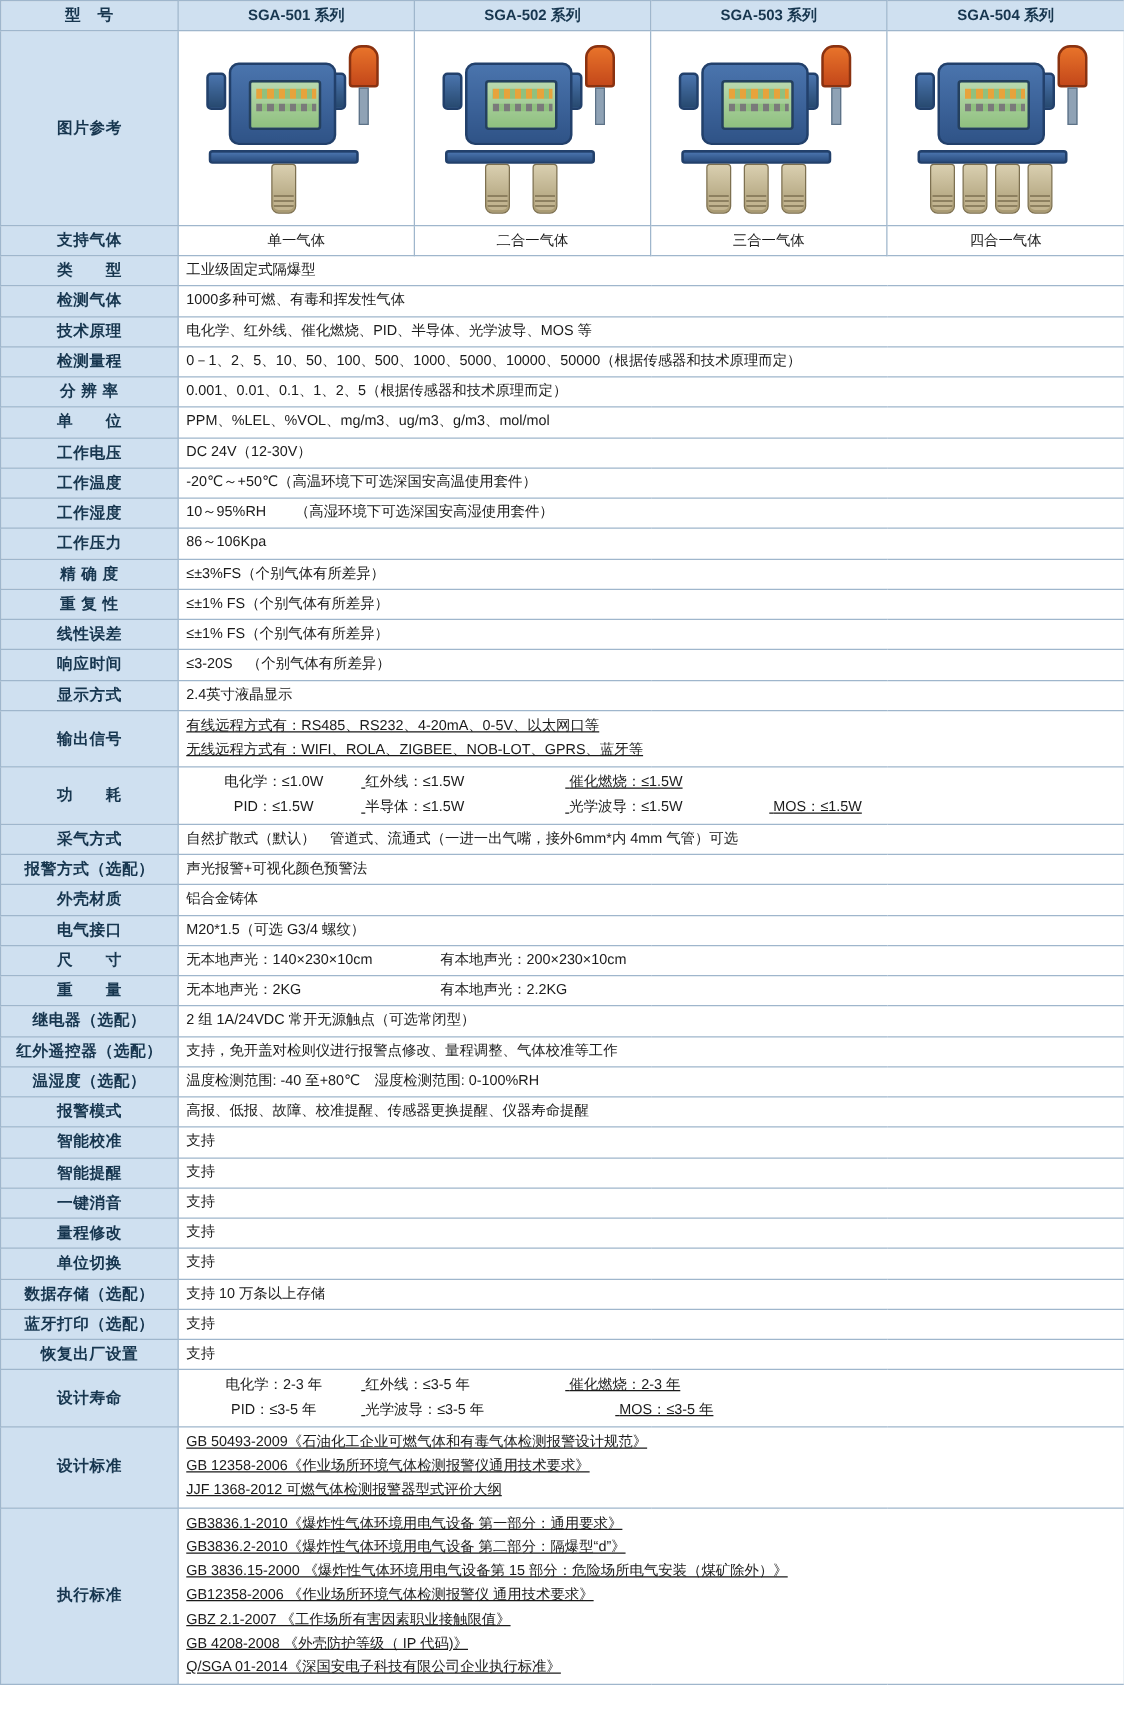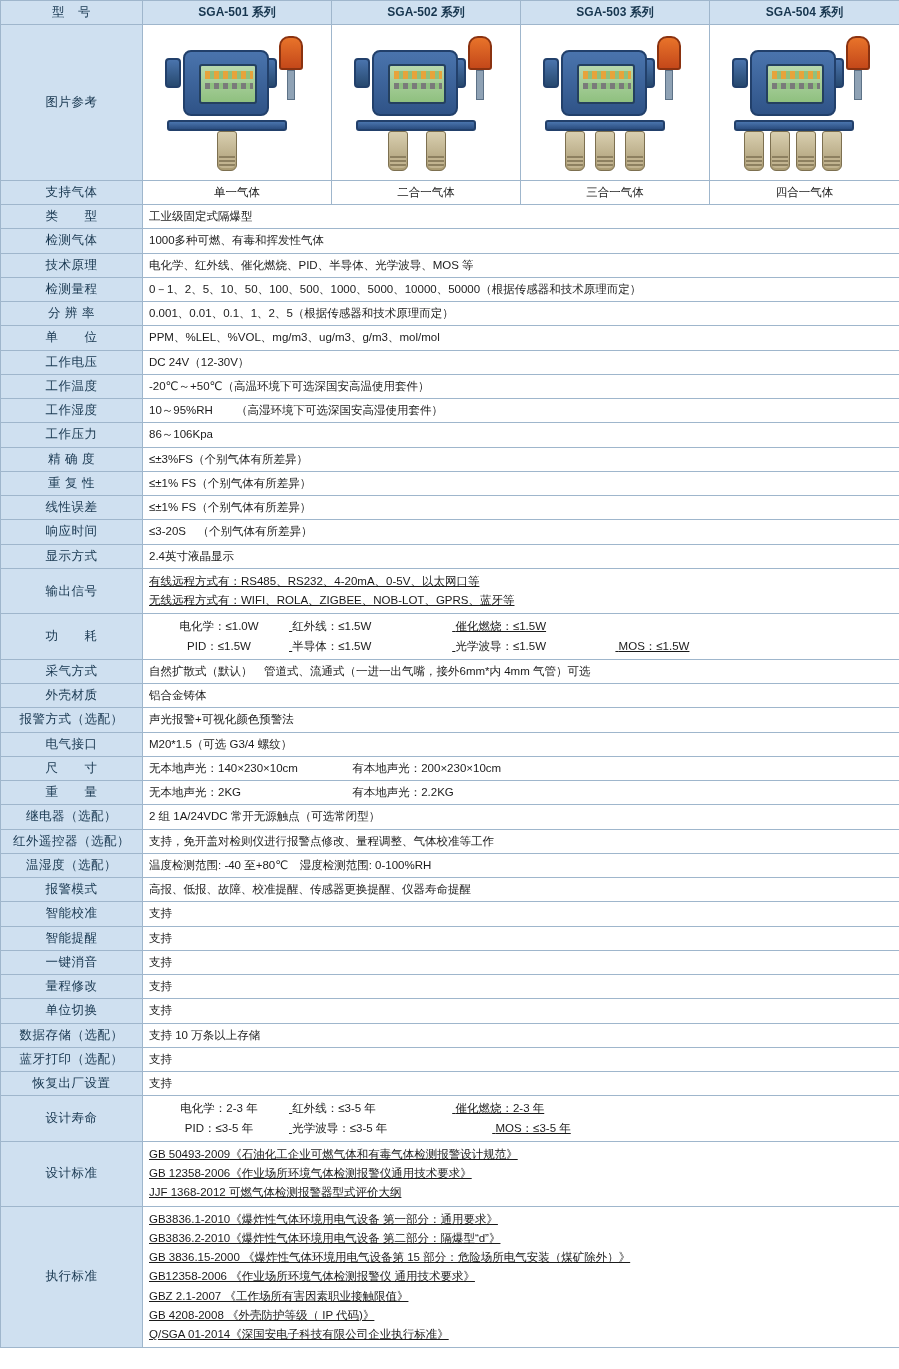--- a/index.html
+++ b/index.html
@@ -21,21 +21,21 @@
   table.spec td {
     border: 1px solid #9fb6cc;
     padding: 3px 6px;
     vertical-align: middle;
   }
   
   td.lbl {
     width: 142px;
     background: #cfe0f0;
     text-align: center;
-    font-weight: normal;
+    font-weight: bold;
     font-size: 12.5px;
     color: #17364f;
     letter-spacing: 0.5px;
     white-space: nowrap;
   }
   td.val {
     background: #ffffff;
     font-size: 11.5px;
     color: #1b1b1b;
     line-height: 1.5;
@@ -330,26 +330,26 @@
           <span>MOS：≤1.5W</span>
         </span>
       </td>
     </tr>
 
     <tr>
       <td class="lbl">采气方式</td>
       <td class="val" colspan="4">自然扩散式（默认）　管道式、流通式（一进一出气嘴，接外6mm*内 4mm 气管）可选</td>
     </tr>
     <tr>
+      <td class="lbl">报警方式（选配）</td>
+      <td class="val" colspan="4">声光报警+可视化颜色预警法</td>
+    </tr>
+    <tr>
       <td class="lbl">外壳材质</td>
       <td class="val" colspan="4">铝合金铸体</td>
-    </tr>
-    <tr>
-      <td class="lbl">报警方式（选配）</td>
-      <td class="val" colspan="4">声光报警+可视化颜色预警法</td>
     </tr>
     <tr>
       <td class="lbl">电气接口</td>
       <td class="val" colspan="4">M20*1.5（可选 G3/4 螺纹）</td>
     </tr>
 
     <tr>
       <td class="lbl">尺　　寸</td>
       <td class="val" colspan="4">
         <span class="w200">无本地声光：140×230×10cm</span>

